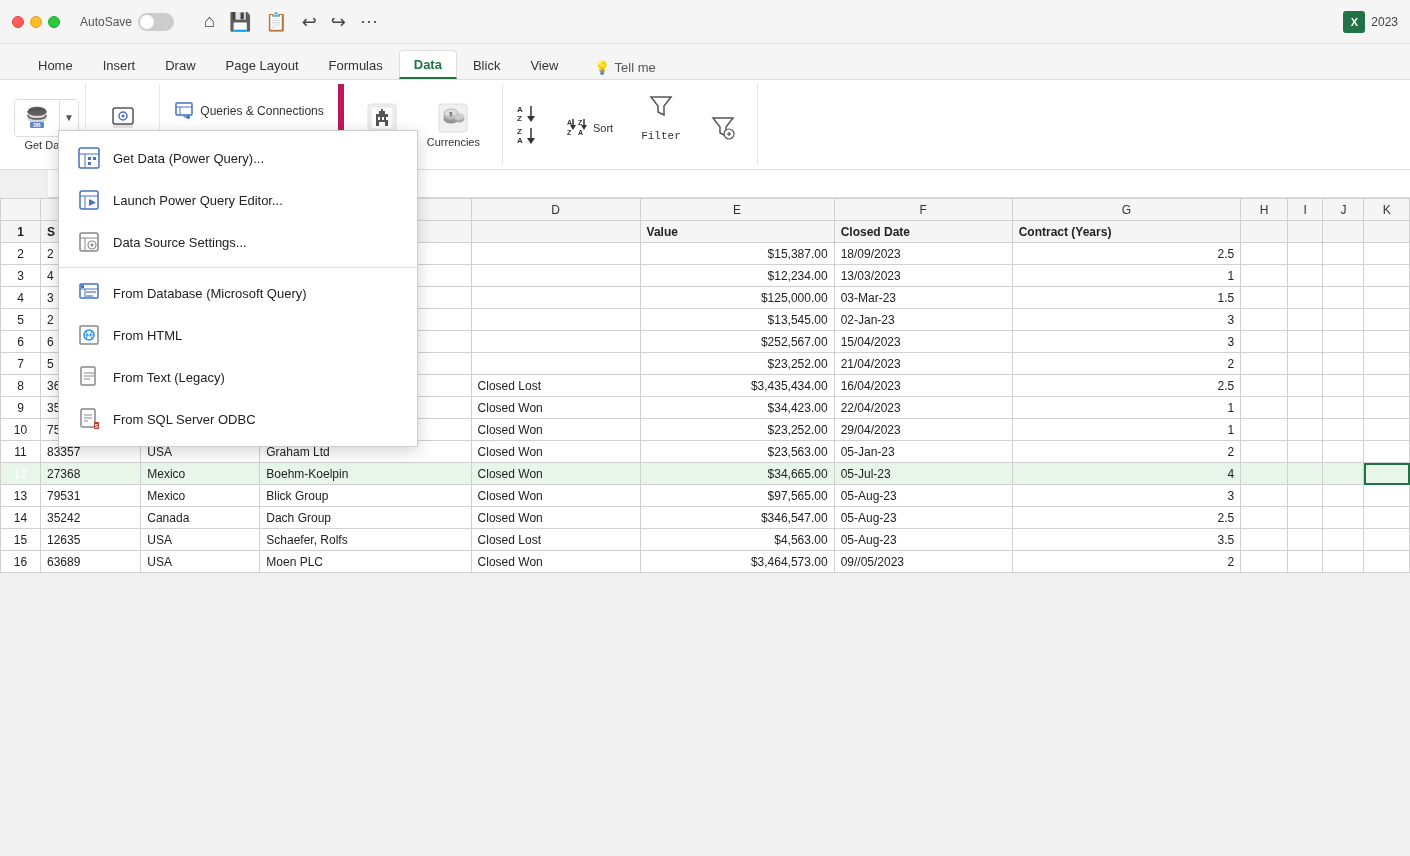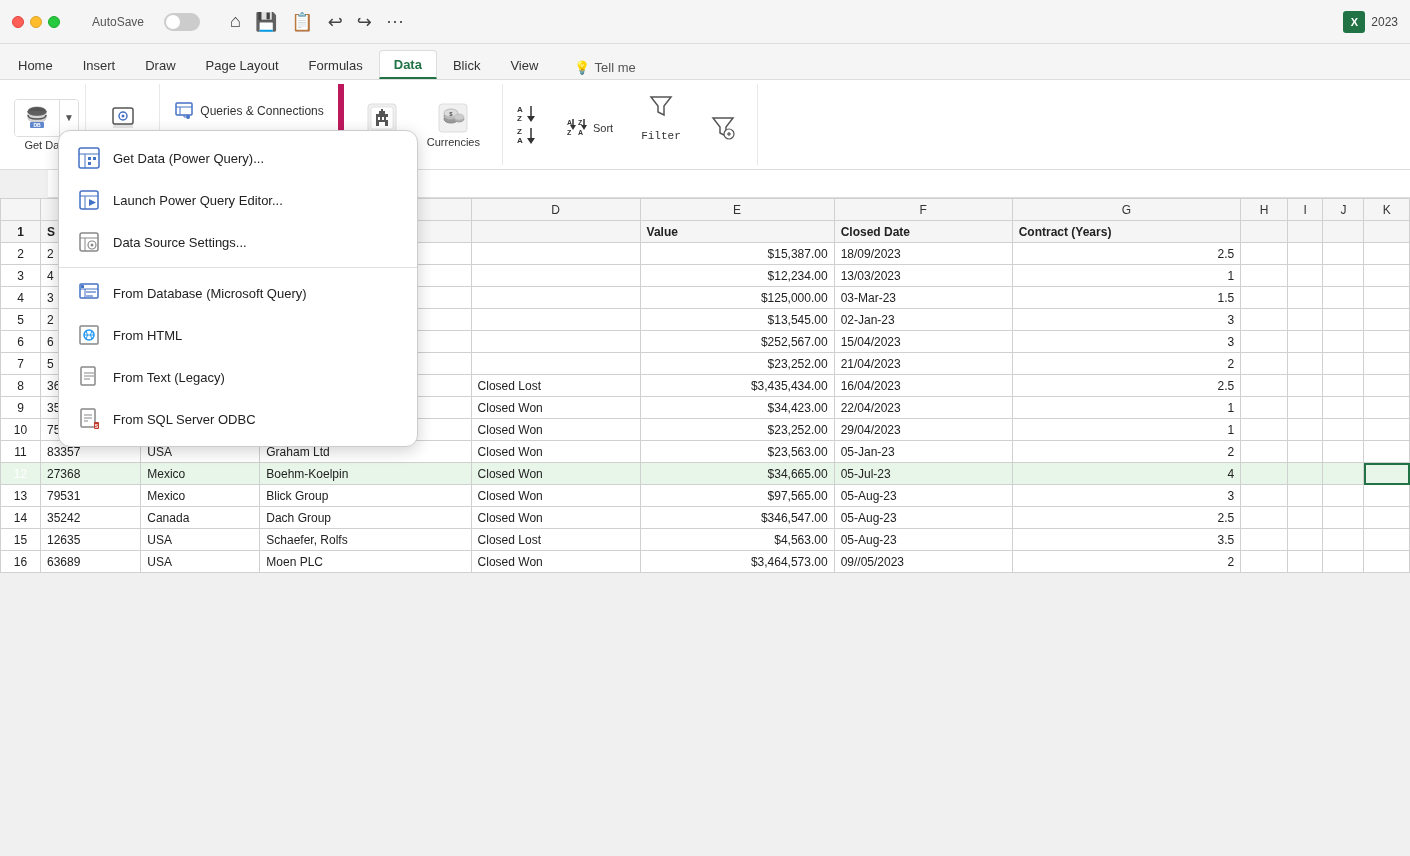--- a/index.html
+++ b/index.html
@@ -32,22 +32,22 @@
       height: 12px;
       border-radius: 50%;
     }
     .tl-red { background: #ff5f56; border: 0.5px solid #e0443e; }
     .tl-yellow { background: #ffbd2e; border: 0.5px solid #dea123; }
     .tl-green { background: #27c93f; border: 0.5px solid #1aab29; }
 
     .title-bar-autosave {
       display: flex;
       align-items: center;
-      gap: 20px;
-      margin-left: 22px;
+      gap: 6px;
+      margin-left: 10px;
       color: #555;
       font-size: 12px;
     }
     .toggle-switch {
       width: 36px;
       height: 18px;
       background: #ccc;
       border-radius: 9px;
       position: relative;
     }
@@ -92,21 +92,21 @@
       font-size: 11px;
       font-weight: bold;
     }
 
     
     .ribbon-tabs {
       height: 36px;
       background: #f5f5f5;
       display: flex;
       align-items: flex-end;
-      padding: 0 4px;
+      padding: 0 24px;
       border-bottom: 1px solid #ddd;
       gap: 2px;
     }
     .ribbon-tab {
       padding: 6px 14px;
       cursor: pointer;
       font-size: 13px;
       color: #333;
       border-radius: 4px 4px 0 0;
       position: relative;
@@ -353,21 +353,21 @@
       z-index: 10;
       pointer-events: none;
     }
     .dropdown-menu {
       position: absolute;
       top: 130px;
       left: 58px;
       width: 360px;
       background: white;
       border: 1px solid #ccc;
-      border-radius: 12px;
+      border-radius: 0;
       box-shadow: 0 4px 16px rgba(0,0,0,0.18);
       z-index: 100;
       pointer-events: all;
       padding: 6px 0;
     }
     .dropdown-section-divider {
       height: 1px;
       background: #e0e0e0;
       margin: 4px 0;
     }

